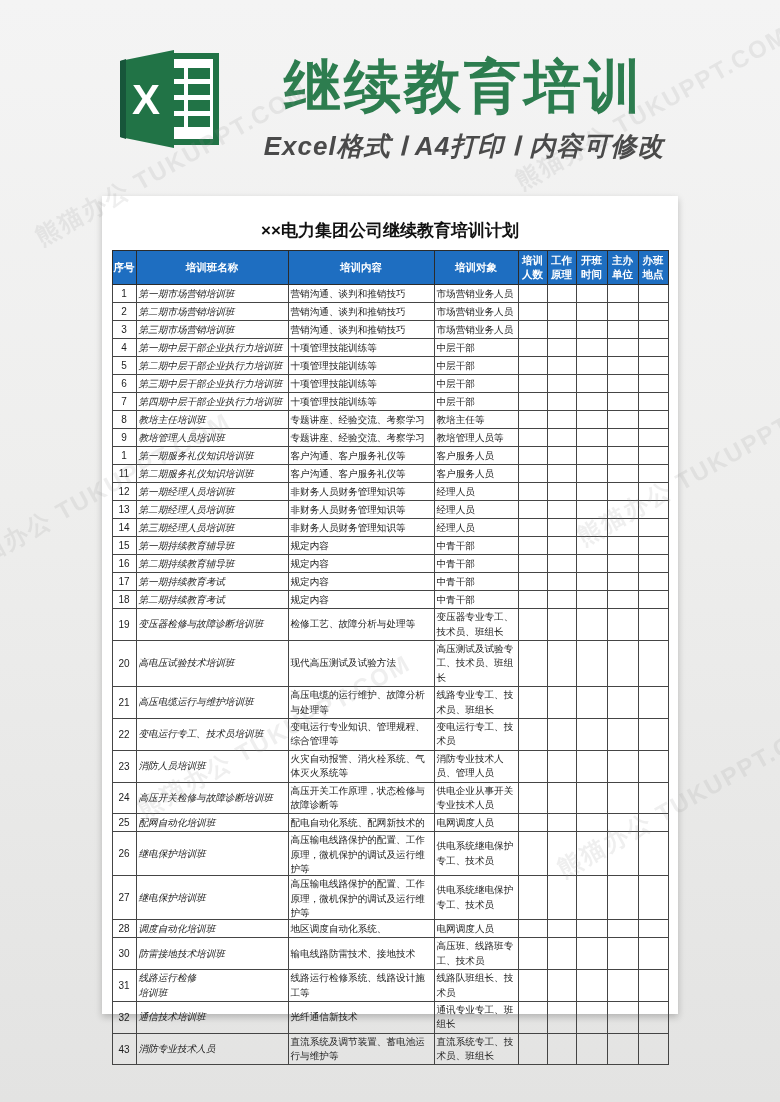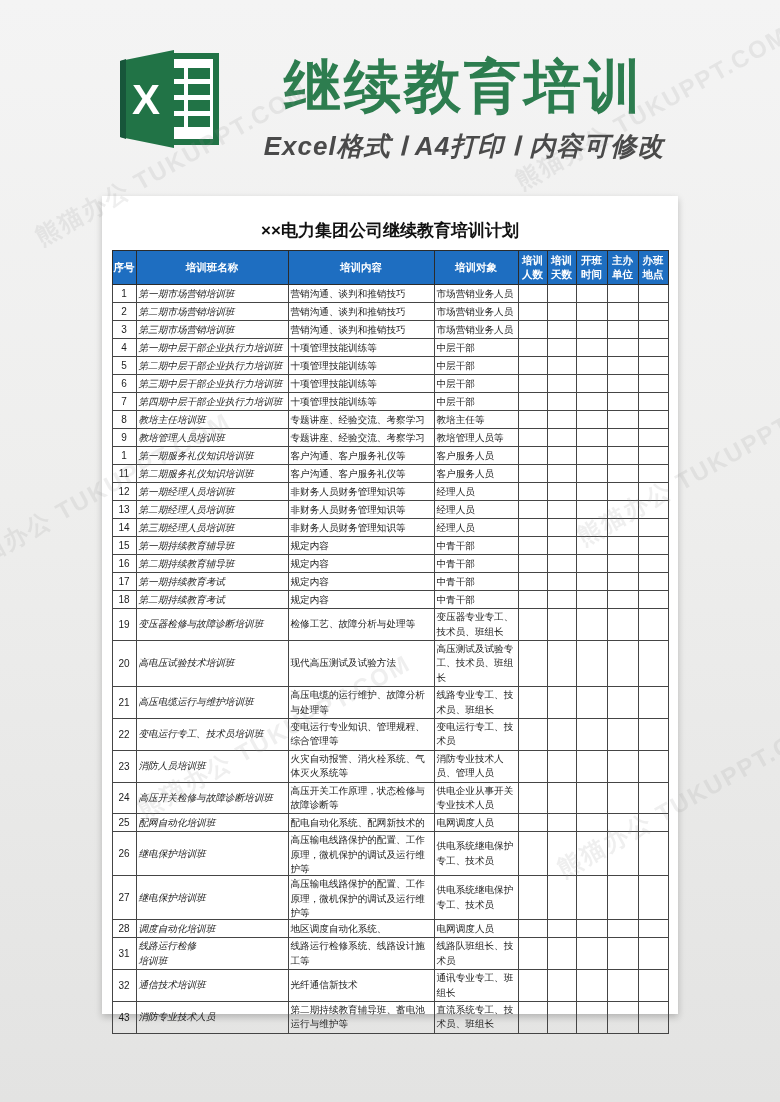--- a/index.html
+++ b/index.html
@@ -76,21 +76,21 @@
           <col style="width: 31px;">
           <col style="width: 30px;">
         </colgroup>
       <thead>
           <tr id="header-row">
             <th>序号</th>
             <th>培训班名称</th>
             <th>培训内容</th>
             <th>培训对象</th>
             <th>培训人数</th>
-            <th>培训天数</th>
+            <th>工作原理</th>
             <th>开班时间</th>
             <th>主办单位</th>
             <th>办班地点</th>
           </tr>
         </thead>
       <tbody id="table-body">
           <tr>
             <td class="c-no">1</td>
             <td class="c-name">第一期市场营销培训班</td>
             <td class="c-content">营销沟通、谈判和推销技巧</td>
@@ -396,20 +396,31 @@
             <td class="c-name">调度自动化培训班</td>
             <td class="c-content">地区调度自动化系统、</td>
             <td class="c-target">电网调度人员</td>
             <td class="c-empty"></td>
             <td class="c-empty"></td>
             <td class="c-empty"></td>
             <td class="c-empty"></td>
             <td class="c-empty"></td>
           </tr>
           <tr>
+            <td class="c-no">30</td>
+            <td class="c-name">防雷接地技术培训班</td>
+            <td class="c-content">输电线路防雷技术、接地技术</td>
+            <td class="c-target">高压班、线路班专工、技术员</td>
+            <td class="c-empty"></td>
+            <td class="c-empty"></td>
+            <td class="c-empty"></td>
+            <td class="c-empty"></td>
+            <td class="c-empty"></td>
+          </tr>
+          <tr>
             <td class="c-no">31</td>
             <td class="c-name">线路运行检修
 培训班</td>
             <td class="c-content">线路运行检修系统、线路设计施工等</td>
             <td class="c-target">线路队班组长、技术员</td>
             <td class="c-empty"></td>
             <td class="c-empty"></td>
             <td class="c-empty"></td>
             <td class="c-empty"></td>
             <td class="c-empty"></td>
@@ -421,21 +432,21 @@
             <td class="c-target">通讯专业专工、班组长</td>
             <td class="c-empty"></td>
             <td class="c-empty"></td>
             <td class="c-empty"></td>
             <td class="c-empty"></td>
             <td class="c-empty"></td>
           </tr>
           <tr>
             <td class="c-no">43</td>
             <td class="c-name">消防专业技术人员</td>
-            <td class="c-content">第二期持续教育辅导班、蓄电池运行与维护等</td>
+            <td class="c-content">直流系统及调节装置、蓄电池运行与维护等</td>
             <td class="c-target">直流系统专工、技术员、班组长</td>
             <td class="c-empty"></td>
             <td class="c-empty"></td>
             <td class="c-empty"></td>
             <td class="c-empty"></td>
             <td class="c-empty"></td>
           </tr>
         </tbody>
     </table>
   </div>

